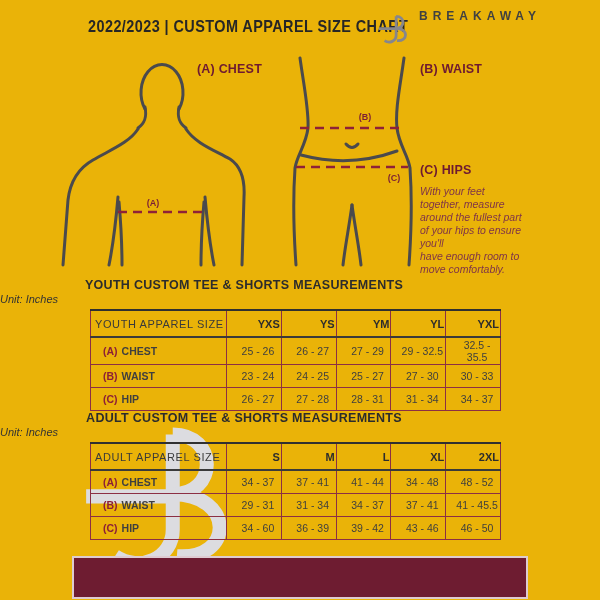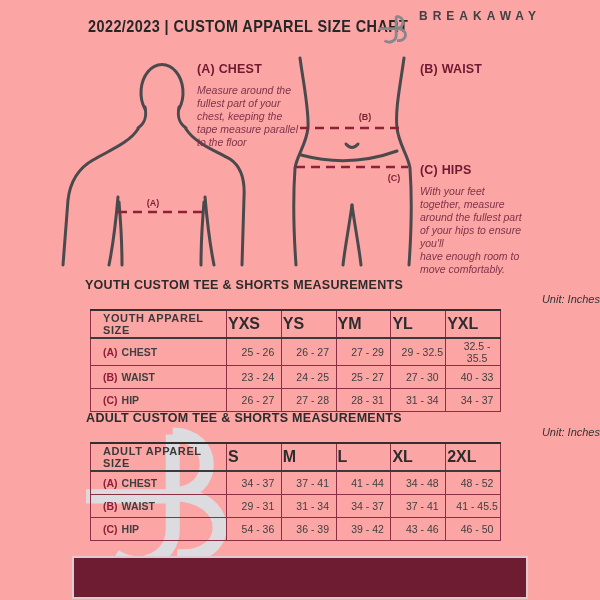--- a/index.html
+++ b/index.html
@@ -1,18 +1,18 @@
 <!DOCTYPE html>
 <html><head>
 <meta charset="utf-8">
 <style>
   html,body{margin:0;padding:0;background:#cfcfd2;}
   .page{
     position:relative;width:600px;height:600px;overflow:hidden;
-    background:#fca5a5;
+    background:#eab308;
     font-family:"Liberation Sans",sans-serif;
     color:#3c3c3c;
   }
   
   .hdr-title{
     position:absolute;left:88px;top:17px;
     font-size:17px;font-weight:800;letter-spacing:.5px;color:#262626;
     transform:scaleX(.85);transform-origin:left center;white-space:nowrap;
     font-family:"Liberation Sans",sans-serif;
   }
@@ -25,35 +25,35 @@
   .fig{position:absolute;}
   .fig path,.fig line{fill:none;stroke:#4a4a4d;stroke-width:3;stroke-linecap:round;}
   .fig .dash{stroke:#8e2138;stroke-width:2.6;stroke-dasharray:9 6;stroke-linecap:butt;}
   .fig text{font-family:"Liberation Sans",sans-serif;font-size:9px;font-weight:700;fill:#7c1f35;}
   .guide-block{position:absolute;width:118px;}
   .guide-h{font-size:12.5px;font-weight:800;color:#6e1a31;margin:0 0 8px 0;letter-spacing:.2px;}
   .guide-p{font-size:10.5px;line-height:13px;font-style:italic;color:#7f3448;margin:0;white-space:pre-line;}
   
   .sec-title{position:absolute;left:0;width:488px;text-align:center;
     font-size:12.5px;font-weight:700;color:#2c2c2c;letter-spacing:.3px;}
-  .sec-unit{position:absolute;left:0;width:600px;text-align:right;
+  .sec-unit{position:absolute;left:0;width:600px;text-align:left;
     font-size:11px;font-style:italic;color:#333;}
   
   table.size{
     position:absolute;left:90px;width:410px;border-collapse:collapse;table-layout:fixed;
     z-index:2;
   }
   table.size th,table.size td{border:1px solid #8c2f44;}
   table.size thead th{
     border-top:2px solid #303030;border-bottom:2px solid #3a3a3a;
-    font-size:16px;font-weight:700;color:#2d2d2d;text-align:left;height:23px;
+    font-size:11px;font-weight:700;color:#2d2d2d;text-align:right;height:23px;
   }
   table.size thead th.rowhead{
-    font-weight:700;font-size:11px;letter-spacing:.6px;color:#3a3a3a;
-    text-align:left;padding-left:12px;
+    font-weight:400;font-size:11px;letter-spacing:.6px;color:#3a3a3a;
+    text-align:left;padding-left:4px;
   }
   table.size td{font-size:10.5px;color:#3f3f3f;text-align:center;height:20px;padding-left:9px;}
   table.size td.lbl{text-align:left;padding-left:12px;font-weight:600;color:#3f3f3f;}
   table.size td.lbl .key{color:#8c1f37;font-weight:800;margin-right:4px;}
   col.c0{width:136px;} col.cN{width:54.8px;}
   
   .watermark{position:absolute;left:62px;top:418px;color:#dcdce0;z-index:1;}
   .footer-bar{
     position:absolute;left:72px;top:556px;width:452px;height:39px;
     background:#6e1c31;border:2px solid #decbd1;z-index:3;
@@ -115,25 +115,20 @@
 
     <line class="dash" x1="15" y1="73" x2="118" y2="73"></line>
     <text x="80" y="65" text-anchor="middle">(B)</text>
 
     <line class="dash" x1="11" y1="112" x2="123" y2="112"></line>
     <text x="109" y="126" text-anchor="middle">(C)</text>
   </svg>
 
   <div class="guide-block" style="left:197px;top:62px;">
     <p class="guide-h">(A) CHEST</p>
-    <p class="guide-p">Measure around the
-fullest part of your
-chest, keeping the
-tape measure parallel
-to the floor</p>
   </div>
 
   <div class="guide-block" style="left:420px;top:62px;">
     <p class="guide-h">(B) WAIST</p>
   </div>
 
   <div class="guide-block" style="left:420px;top:163px;">
     <p class="guide-h">(C) HIPS</p>
     <p class="guide-p">With your feet
 together, measure
@@ -174,21 +169,21 @@
         <td>27 - 29</td>
         <td>29 - 32.5</td>
         <td>32.5 - 35.5</td>
       </tr>
       <tr>
         <td class="lbl"><span class="key">(B)</span><span>WAIST</span></td>
         <td>23 - 24</td>
         <td>24 - 25</td>
         <td>25 - 27</td>
         <td>27 - 30</td>
-        <td>40 - 33</td>
+        <td>30 - 33</td>
       </tr>
       <tr>
         <td class="lbl"><span class="key">(C)</span><span>HIP</span></td>
         <td>26 - 27</td>
         <td>27 - 28</td>
         <td>28 - 31</td>
         <td>31 - 34</td>
         <td>34 - 37</td>
       </tr>
     </tbody>
@@ -232,21 +227,21 @@
       <tr>
         <td class="lbl"><span class="key">(B)</span><span>WAIST</span></td>
         <td>29 - 31</td>
         <td>31 - 34</td>
         <td>34 - 37</td>
         <td>37 - 41</td>
         <td>41 - 45.5</td>
       </tr>
       <tr>
         <td class="lbl"><span class="key">(C)</span><span>HIP</span></td>
-        <td>54 - 36</td>
+        <td>34 - 60</td>
         <td>36 - 39</td>
         <td>39 - 42</td>
         <td>43 - 46</td>
         <td>46 - 50</td>
       </tr>
     </tbody>
   </table>
 
   <div class="footer-bar"></div>
 

